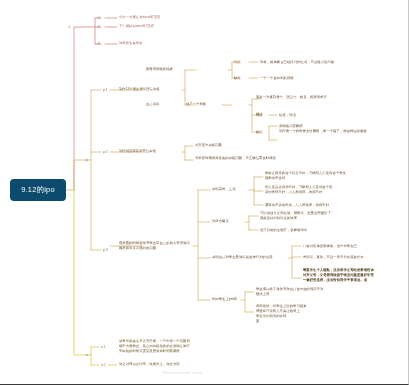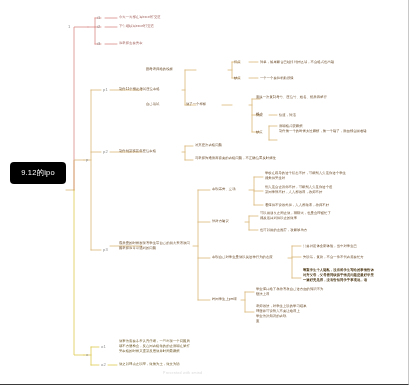--- a/index.html
+++ b/index.html
@@ -28,24 +28,24 @@
     left: 0;
     top: 0;
     width: 409px;
     height: 385px;
     pointer-events: none;
   }
   
   .root-node {
     position: absolute;
     left: 10px;
-    top: 162px;
+    top: 179px;
     width: 56px;
     height: 22px;
-    background: #000000;
+    background: #0c4a6e;
     border-radius: 4px;
     color: #ffffff;
     font-size: 7.5px;
     display: flex;
     align-items: center;
     justify-content: center;
     letter-spacing: 0.2px;
     z-index: 4;
   }
   

